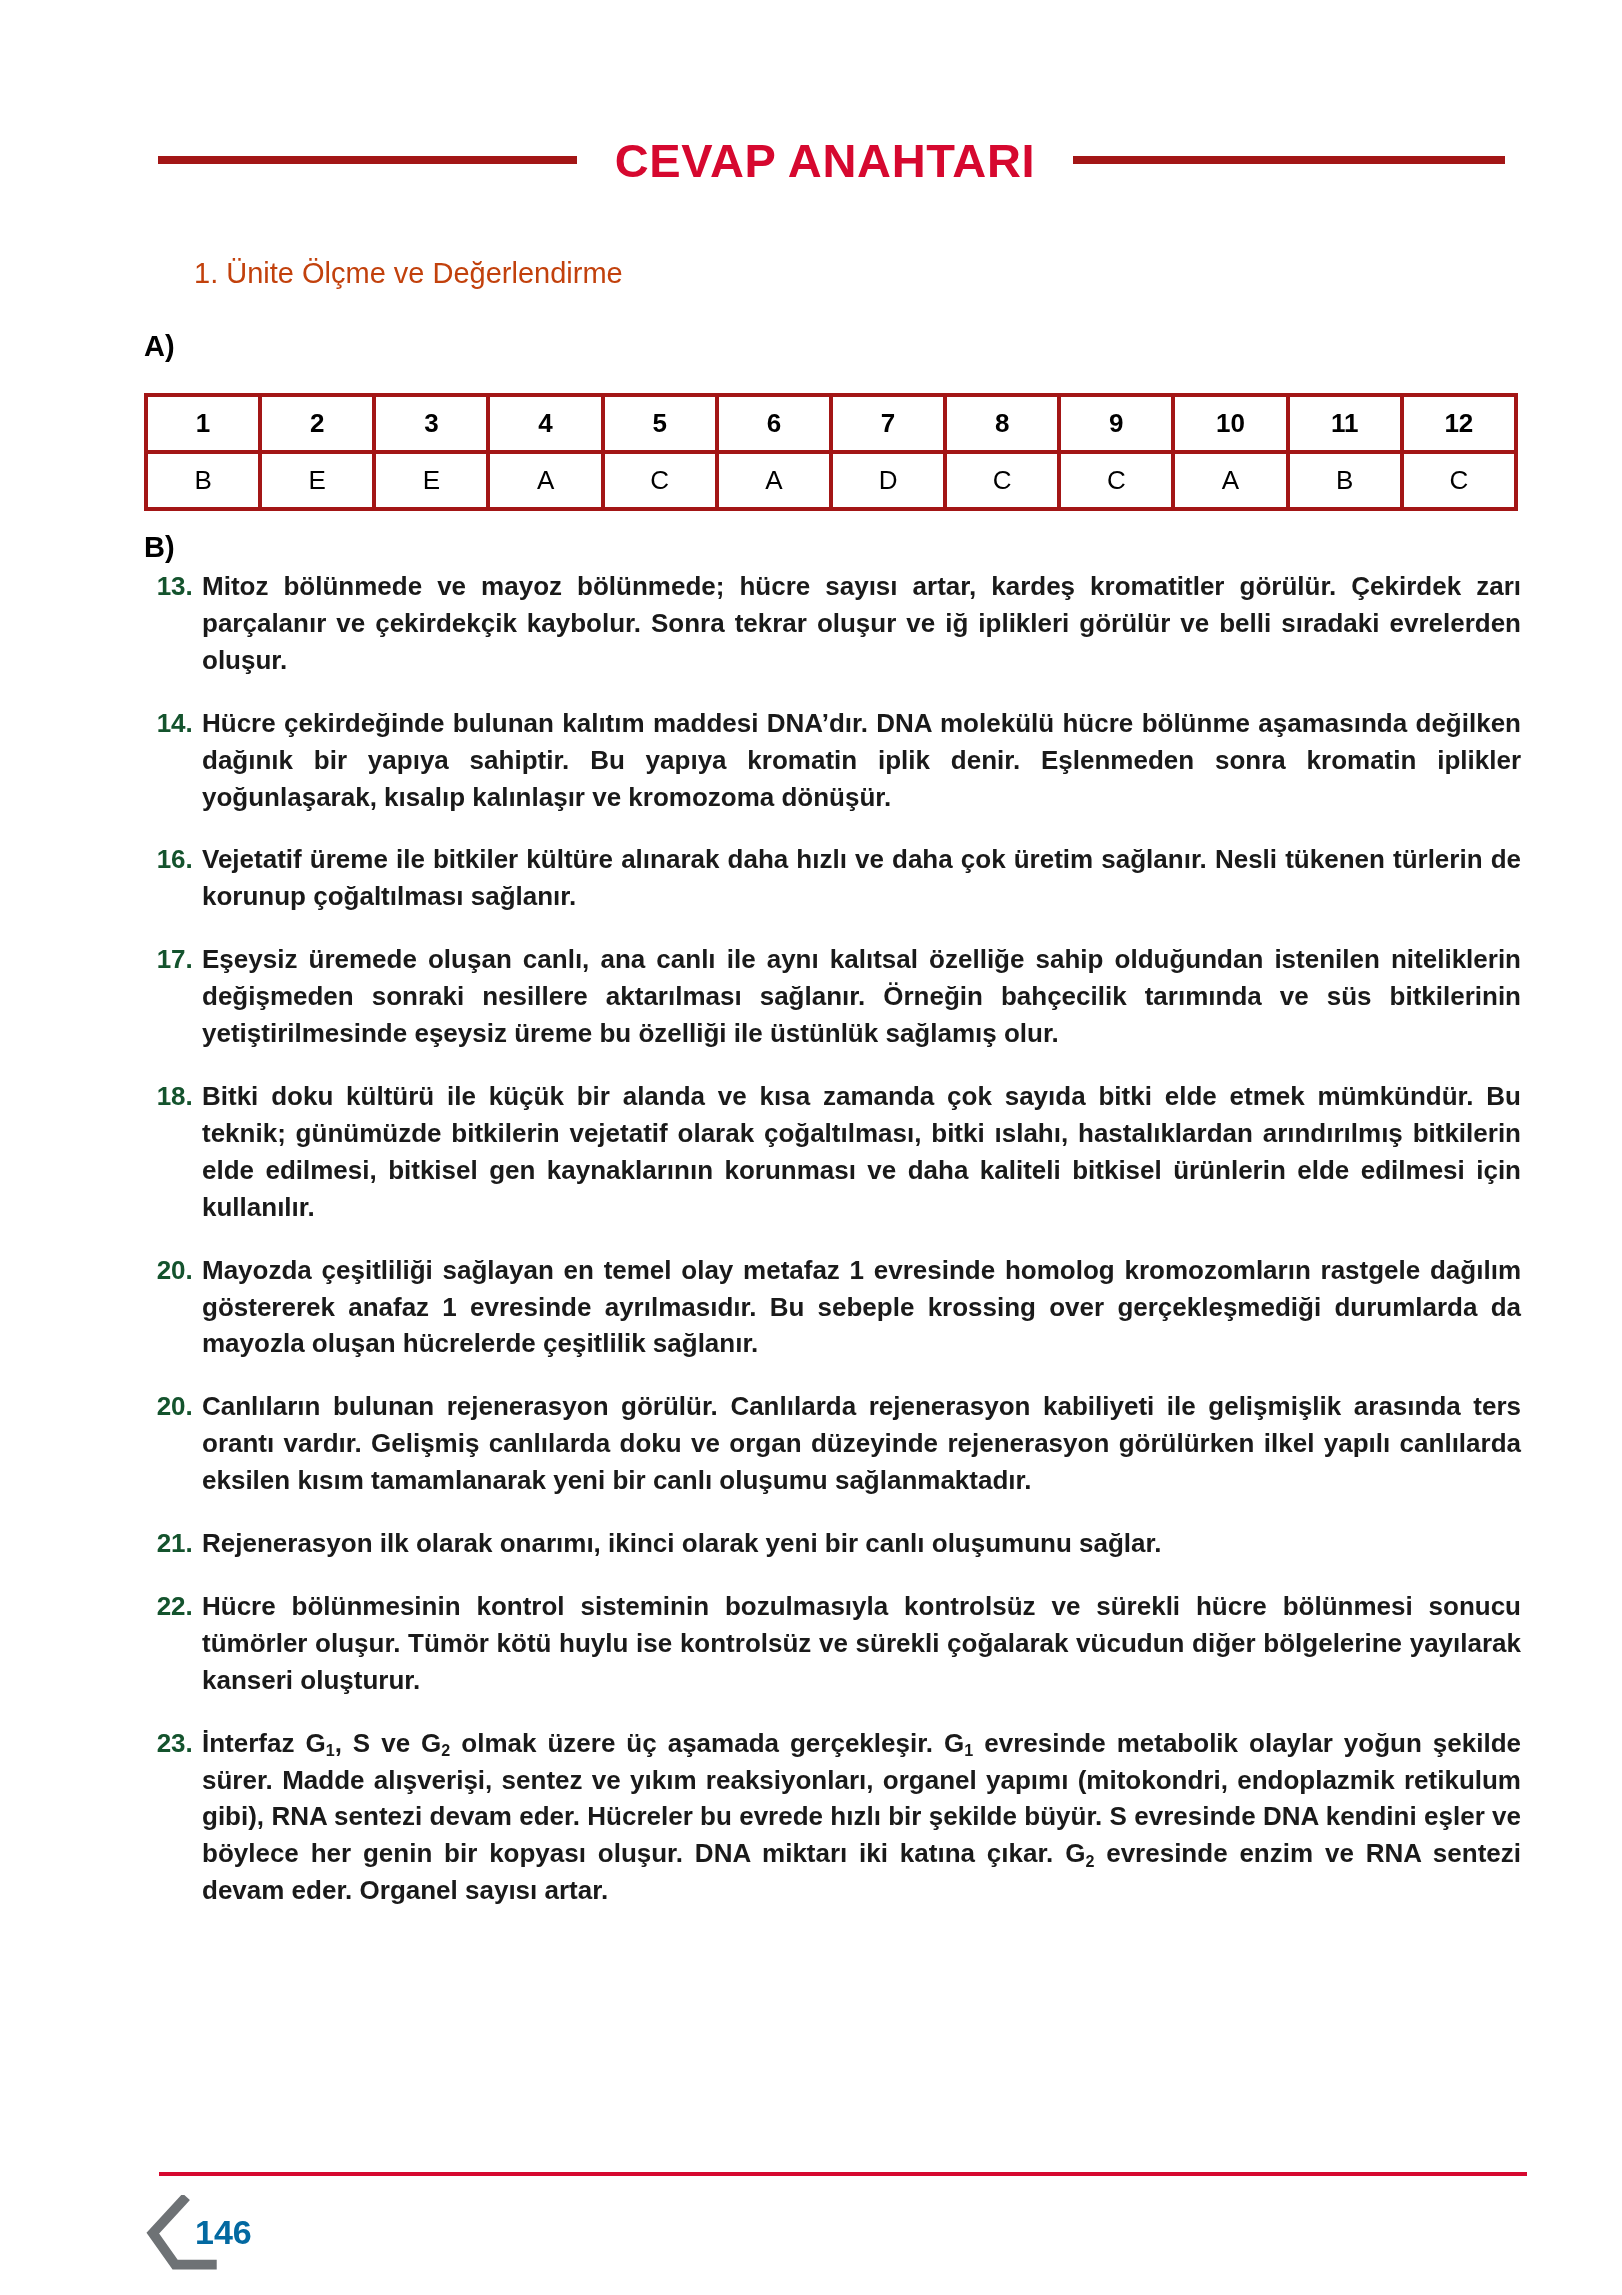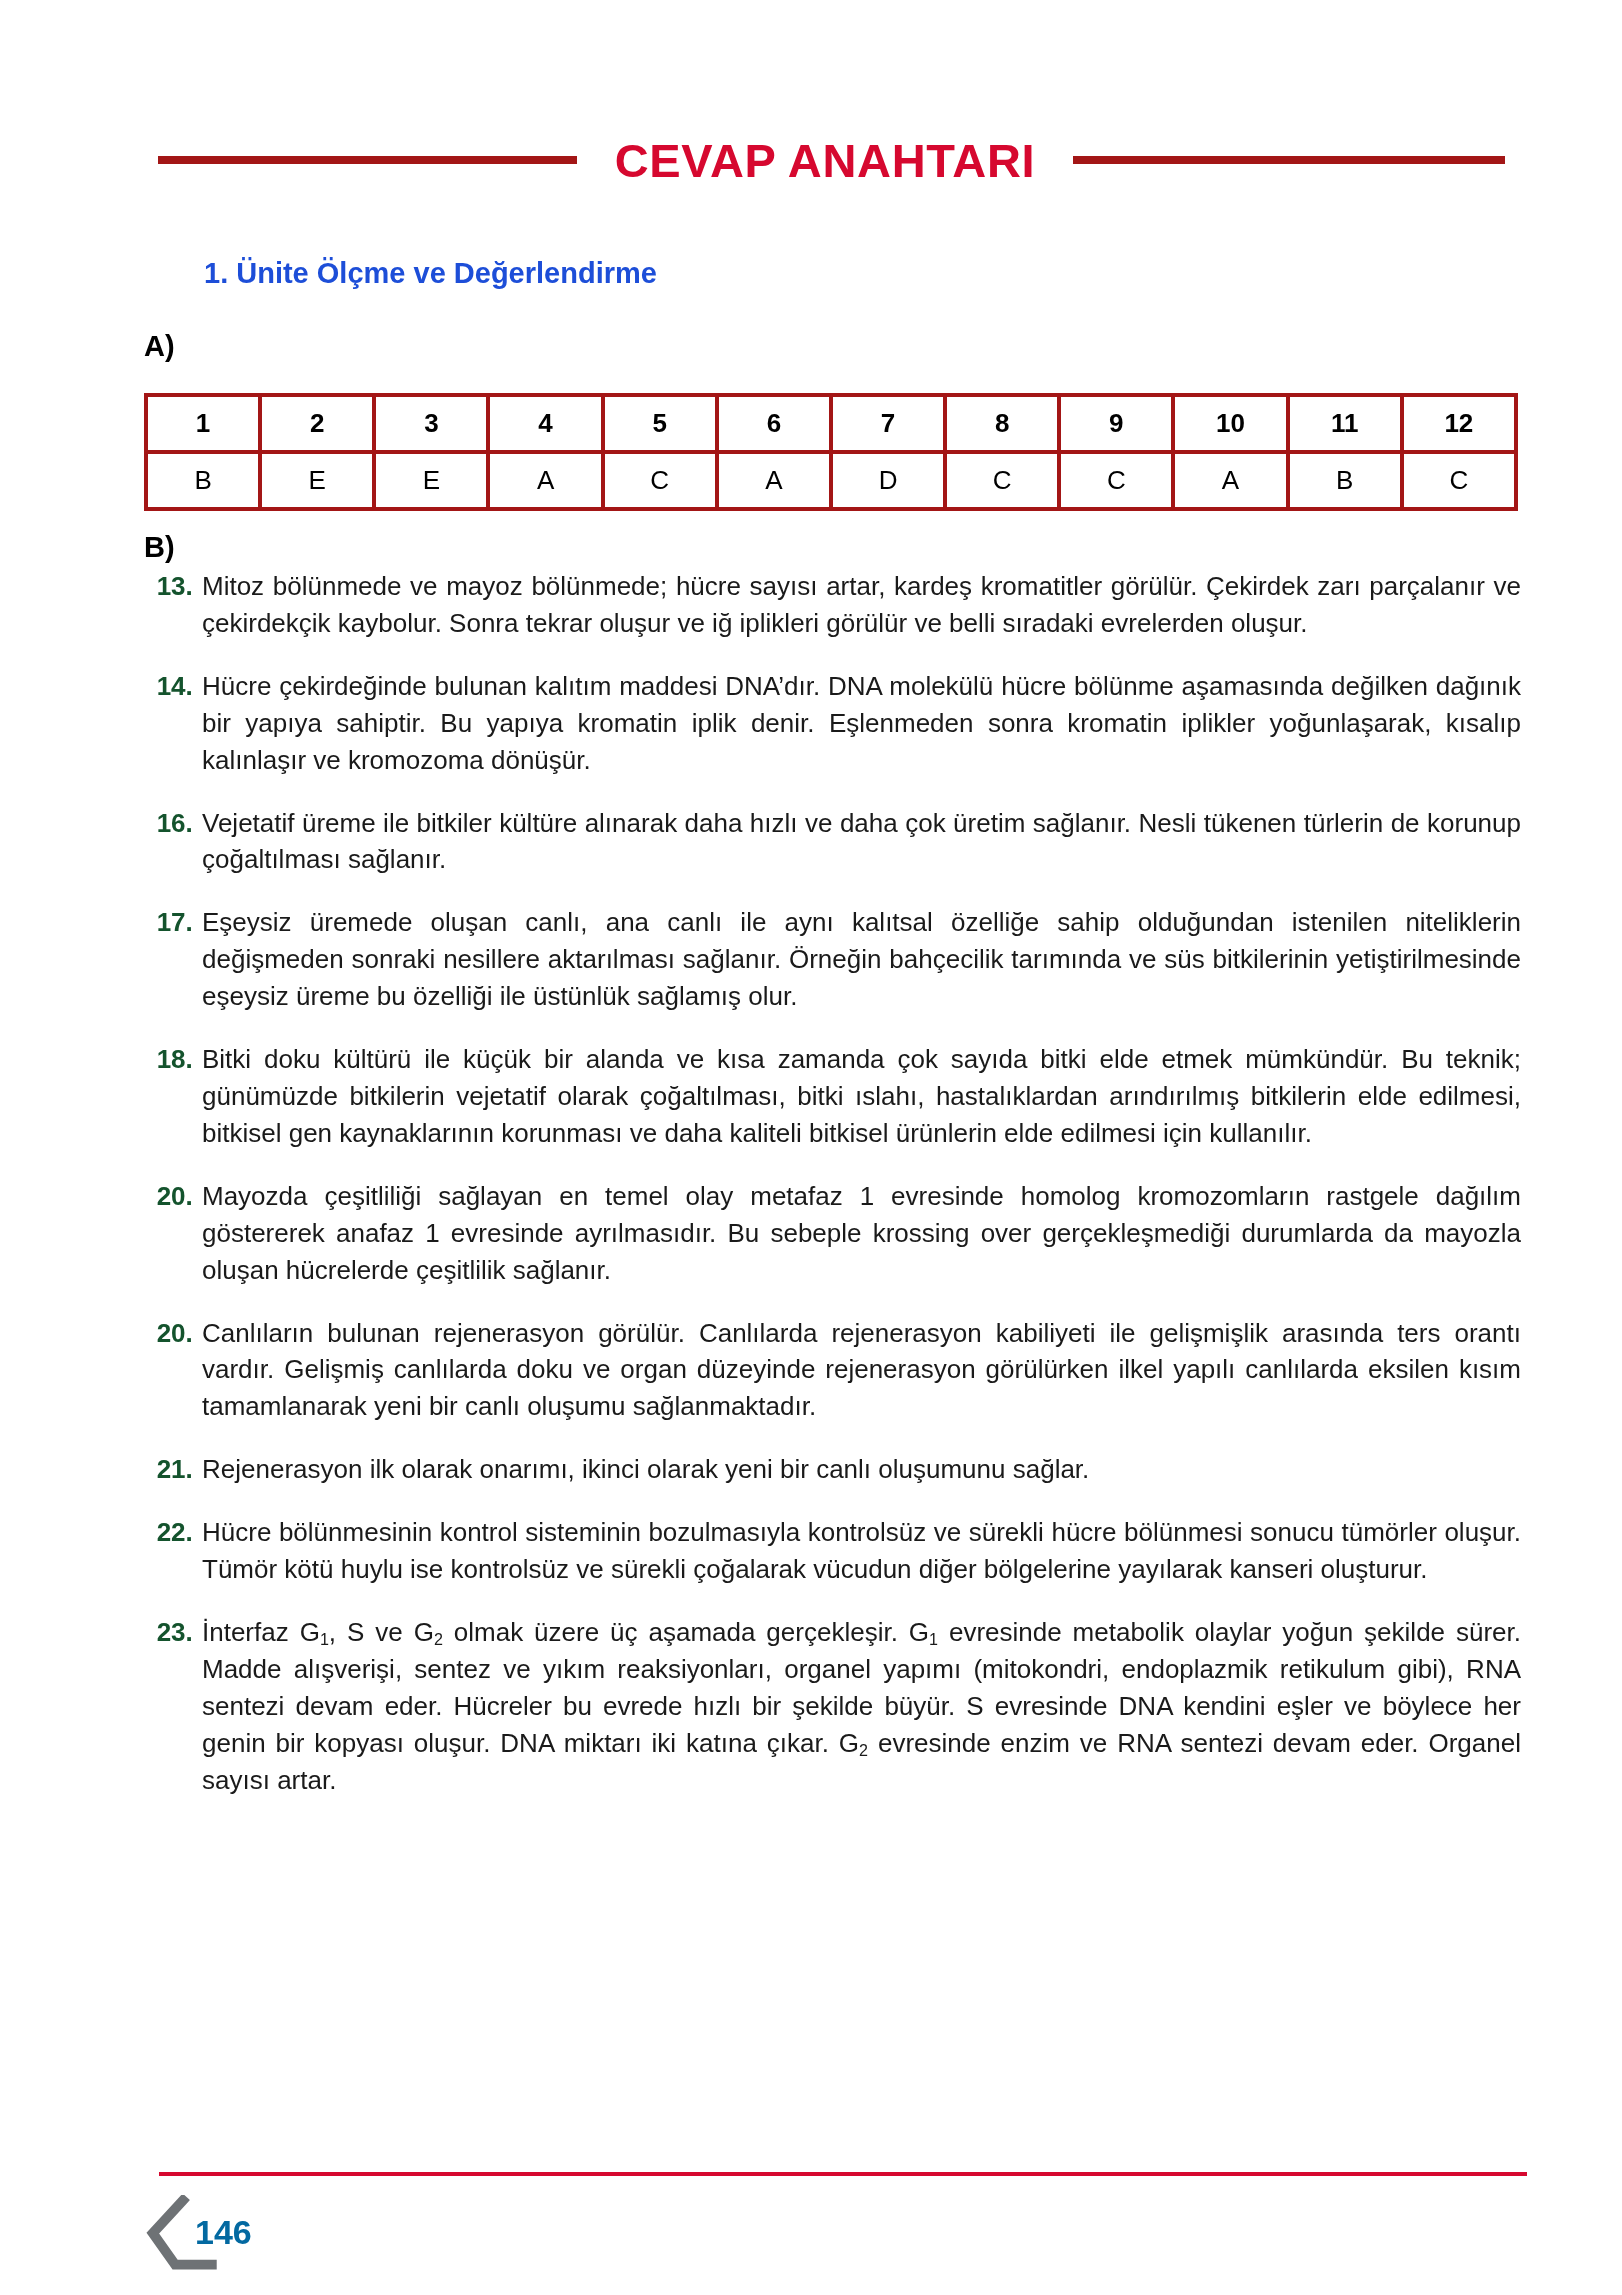--- a/index.html
+++ b/index.html
@@ -50,25 +50,25 @@
     font-weight: bold;
     color: #D6082F;
     letter-spacing: 0.7px;
     white-space: nowrap;
     line-height: 1;
   }
 
   
   .subtitle {
     position: absolute;
-    left: 184px;
+    left: 174px;
     top: 258px;
     font-size: 29px;
-    font-weight: bold;
-    color: #1d4ed8;
+    font-weight: normal;
+    color: #c2410c;
     line-height: 1.1;
   }
 
   
   .section-label {
     position: absolute;
     font-size: 29px;
     font-weight: bold;
     color: #000000;
     line-height: 1;
@@ -123,21 +123,21 @@
     padding-right: 9.2px;
     font-size: 26px;
     font-weight: bold;
     color: #14532d;
     line-height: 1.42;
     box-sizing: border-box;
   }
   .item-body {
     flex: 1 1 auto;
     font-size: 26px;
-    font-weight: normal;
+    font-weight: bold;
     color: #1a1a1a;
     line-height: 1.42;
     text-align: justify;
     text-justify: inter-word;
     hyphens: manual;
   }
   .item-body sub {
     font-size: 0.62em;
     vertical-align: baseline;
     position: relative;

